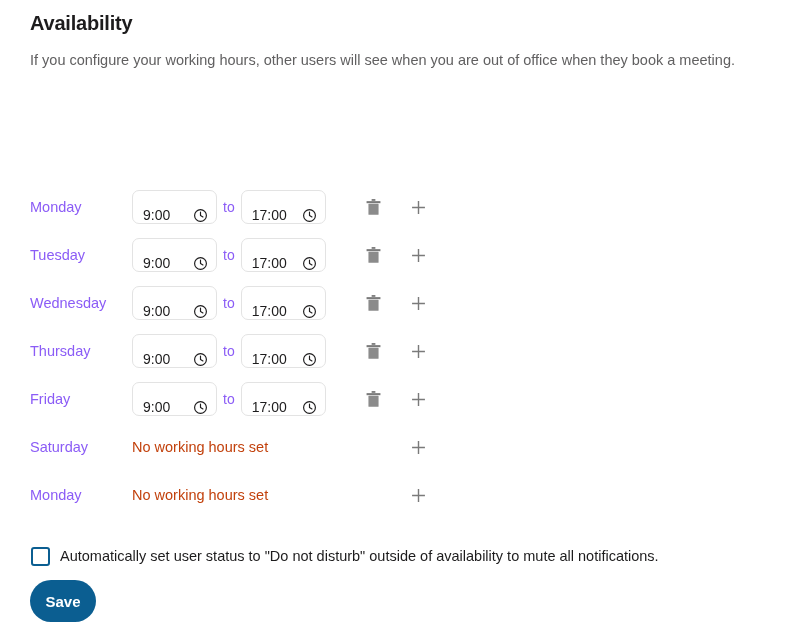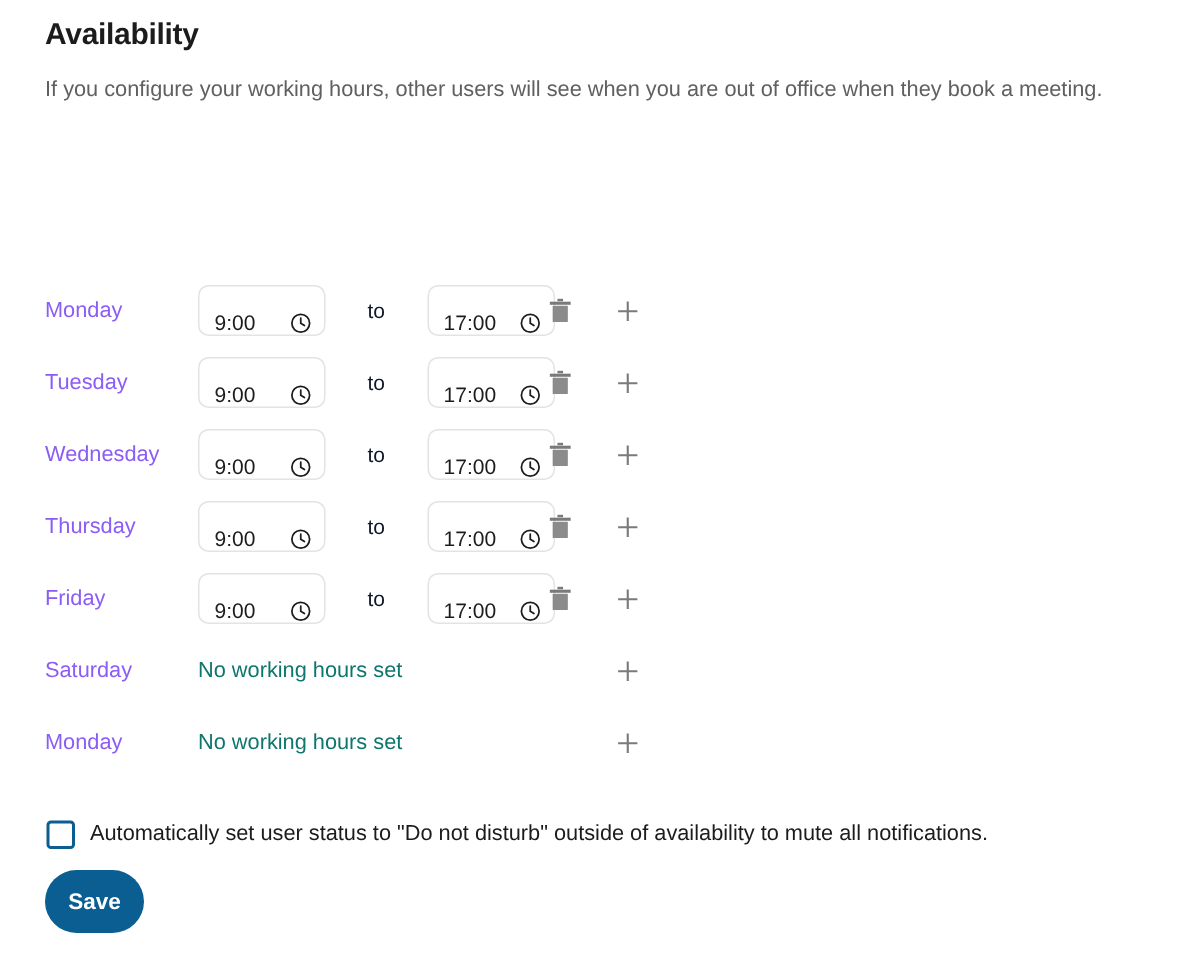--- a/index.html
+++ b/index.html
@@ -116,27 +116,27 @@
     white-space: nowrap;
   }
   .clock-icon {
     width: 15px;
     height: 15px;
     flex: 0 0 15px;
     display: block;
   }
   .to-label {
     font-size: 14px;
-    color: #0f172a;
-    margin: 0 28px;
+    color: #8b5cf6;
+    margin: 0 6px;
     line-height: 1;
   }
   .no-hours {
     font-size: 14.5px;
-    color: #0f766e;
+    color: #c2410c;
     line-height: 1;
   }
 
   .trash-btn {
     position: absolute;
     left: 330px;
     width: 26px;
     height: 26px;
     display: flex;
     align-items: center;

